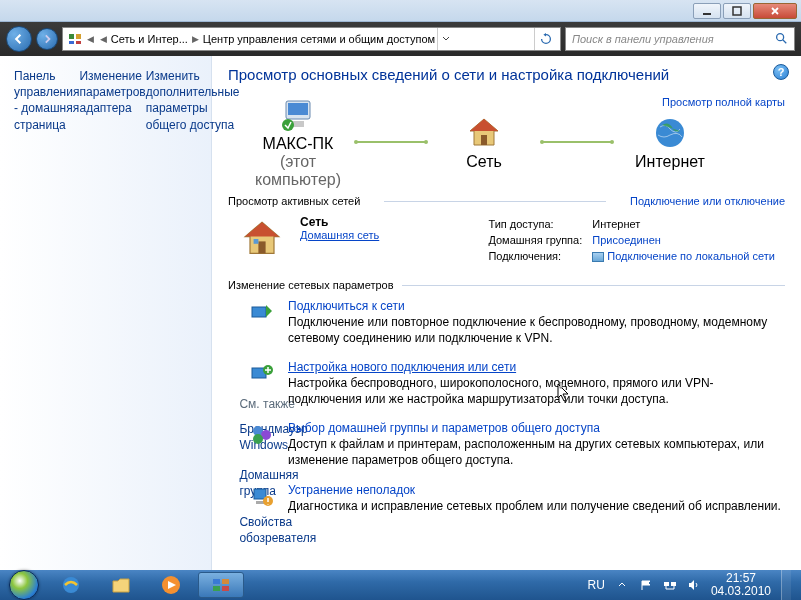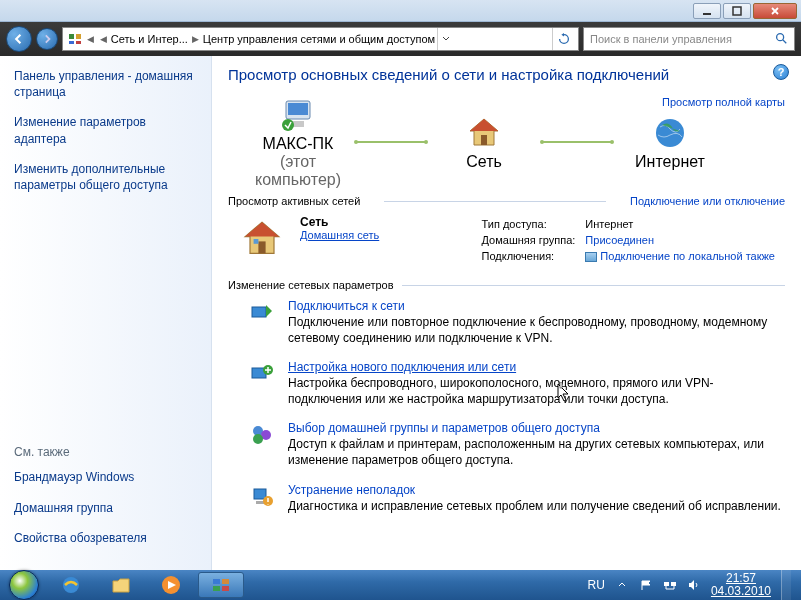--- a/index.html
+++ b/index.html
@@ -14,26 +14,26 @@
   
   .navbar { height: 34px; background: linear-gradient(#3b3b3b, #2a2a2a); display: flex; align-items: center; padding: 0 6px; gap: 4px; }
   .nav-back, .nav-fwd { width: 26px; height: 26px; border-radius: 50%; background: radial-gradient(circle at 30% 30%, #6fb0e8, #2a6cb0); display: flex; align-items: center; justify-content: center; border: 1px solid #1a4a7a; }
   .nav-fwd { width: 22px; height: 22px; }
   .nav-back svg, .nav-fwd svg { fill: #fff; }
   .breadcrumb { flex: 1; height: 24px; background: #fff; border: 1px solid #888; display: flex; align-items: center; padding: 0 4px; font-size: 11px; gap: 2px; overflow: hidden; }
   .breadcrumb-icon { width: 16px; height: 16px; display: inline-flex; align-items: center; justify-content: center; }
   .breadcrumb span.sep { color: #666; margin: 0 2px; font-size: 9px; }
   .breadcrumb-refresh { width: 22px; height: 22px; border-left: 1px solid #ccc; display: flex; align-items: center; justify-content: center; margin-left: auto; }
   .breadcrumb-dd { width: 16px; border-left: 1px solid #ccc; display: flex; align-items: center; justify-content: center; height: 100%; }
-  .searchbox { width: 212px; height: 24px; background: #fff; border: 1px solid #888; display: flex; align-items: center; padding: 0 6px; color: #888; font-size: 11px; }
+  .searchbox { width: 230px; height: 24px; background: #fff; border: 1px solid #888; display: flex; align-items: center; padding: 0 6px; color: #888; font-style: italic; font-size: 11px; }
   .searchbox .mag { margin-left: auto; }
   
   
   .body { display: flex; height: calc(100% - 22px - 34px - 30px); }
-  .sidebar { width: 212px; background: linear-gradient(to right, #fff, #eaf1fb); padding: 12px 10px 10px 14px; border-right: 1px solid #d6e1ef; display: flex; flex-direction: column; }
+  .sidebar { width: 212px; background: linear-gradient(to right, #fff, #eaf1fb); padding: 12px 10px 10px 14px; border-right: 1px solid #d6e1ef; display: flex; flex-direction: row; }
   .sidebar a { color: #0a3a8a; text-decoration: none; display: block; margin-bottom: 14px; line-height: 1.35; }
   .sidebar .also { margin-top: auto; }
   .sidebar .also-title { color: #5a6a7a; margin-bottom: 10px; }
   
   .main { flex: 1; padding: 10px 16px 0 16px; overflow: hidden; position: relative; }
   .help-icon { position: absolute; top: 8px; right: 12px; width: 16px; height: 16px; border-radius: 50%; background: radial-gradient(circle at 35% 30%, #7cc0f4, #2a7fd4); color: #fff; font-weight: bold; font-size: 11px; display: flex; align-items: center; justify-content: center; border: 1px solid #1a5a9a; }
   .main h1 { color: #003399; font-size: 15px; font-weight: normal; margin-bottom: 12px; }
   
   .net-map { display: flex; align-items: center; gap: 8px; margin: 4px 0 6px 20px; }
   .net-node { display: flex; flex-direction: column; align-items: center; width: 100px; font-size: 16px; text-align: center; }
@@ -70,21 +70,21 @@
   .opt .otext .desc { color: #000; margin-top: 2px; line-height: 1.3; }
   .cursor { position: absolute; left: 342px; top: 326px; pointer-events: none; }
   
   
   .taskbar { height: 30px; background: linear-gradient(#4a85c4, #2f6aa8 40%, #1f548e); display: flex; align-items: center; padding: 0 4px; gap: 4px; position: relative; }
   .start { width: 40px; height: 30px; display: flex; align-items: center; justify-content: center; }
   .start-orb { width: 30px; height: 30px; border-radius: 50%; background: radial-gradient(circle at 35% 35%, #fff, #8cc63e 30%, #2a7fd4 70%, #1a3a6a); border: 1px solid #0a2a5a; box-shadow: 0 0 3px rgba(0,0,0,0.4); position: relative; }
   .tb-item { width: 46px; height: 26px; border-radius: 3px; display: flex; align-items: center; justify-content: center; }
   .tb-item.active { background: linear-gradient(#7ab0e0, #3a78b8); border: 1px solid #2a5a8a; }
   .tray { margin-left: auto; display: flex; align-items: center; gap: 10px; color: #fff; font-size: 12px; padding-right: 6px; }
-  .tray .clock { text-align: center; line-height: 1.1; text-decoration: underline; }
+  .tray .clock { text-align: center; line-height: 1.1; }
   .tray-ico { width: 14px; height: 14px; display: inline-flex; align-items: center; justify-content: center; }
   .showdesk { width: 10px; height: 30px; border-left: 1px solid rgba(255,255,255,0.3); background: rgba(255,255,255,0.08); }
 </style>
 </head>
 <body>
 
 <div class="titlebar">
   <div class="titlebar-btn">
       <svg viewBox="0 0 10 10">
         <rect x="1" y="7" width="8" height="2" fill="#333"></rect>
@@ -228,21 +228,21 @@
             <tr>
               <td>Тип доступа:</td>
               <td class="v">Интернет</td>
             </tr>
         <tr>
               <td>Домашняя группа:</td>
               <td class="v"><a href="#">Присоединен</a></td>
             </tr>
         <tr>
               <td>Подключения:</td>
-              <td class="v"><span class="net-ico"></span><a href="#">Подключение по локальной также</a></td>
+              <td class="v"><span class="net-ico"></span><a href="#">Подключение по локальной сети</a></td>
             </tr>
       </tbody>
         </table>
     </div>
 
     <div class="sec-title">
         <span>Изменение сетевых параметров</span>
         <div class="hr"></div>
       </div>
 

